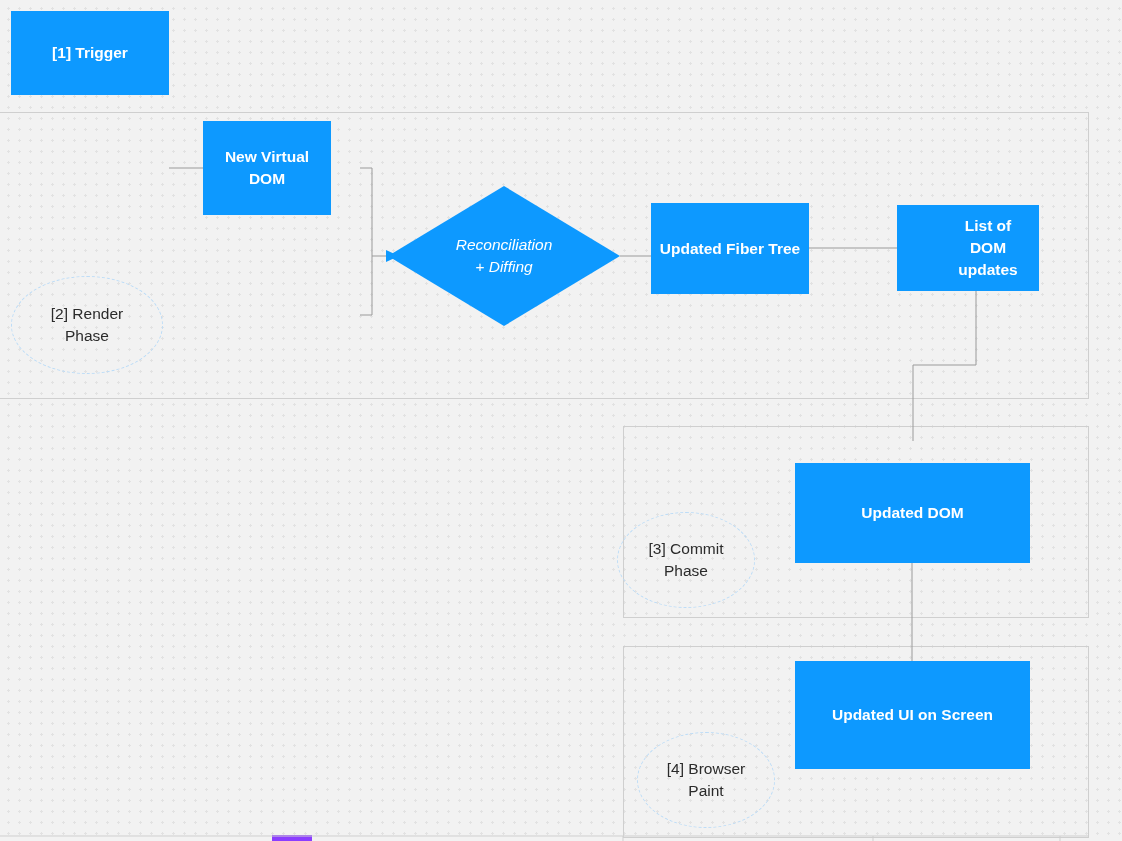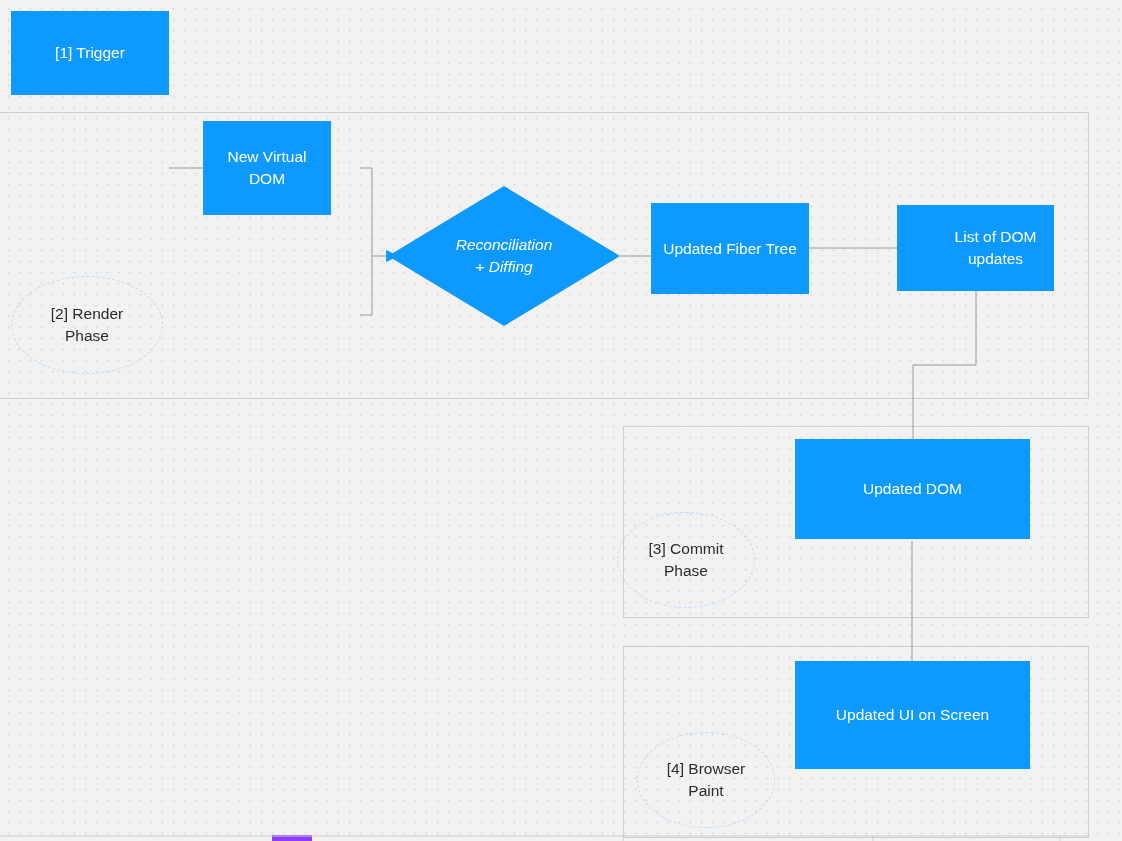--- a/index.html
+++ b/index.html
@@ -36,20 +36,21 @@
     color: #ffffff;
     display: flex;
     align-items: center;
     justify-content: center;
     text-align: center;
     box-sizing: border-box;
     line-height: 1.42;
     font-size: 15.5px;
     padding: 4px 8px;
     white-space: pre-line;
+    font-weight: bold;
   }
 
   
   .diamond-wrap {
     position: absolute;
     display: flex;
     align-items: center;
     justify-content: center;
   }
   .diamond-shape {
@@ -141,24 +142,24 @@
   <div class="diamond-wrap" style="left:388px; top:186px; width:232px; height:140px;font-style:italic;">
     <svg class="diamond-shape" viewBox="0 0 232 140" preserveAspectRatio="none" xmlns="http://www.w3.org/2000/svg">
       <polygon points="116,0 232,70 116,140 0,70" fill="#0d99ff"></polygon>
     </svg>
     <span class="diamond-label">Reconciliation
 + Diffing</span>
   </div>
 
   <div class="node" style="left:651px; top:203px; width:158px; height:91px;">Updated Fiber Tree</div>
 
-  <div class="node" style="left:897px; top:205px; width:157px; height:86px;padding-left:48px;">List of DOM
+  <div class="node" style="left:897px; top:205px; width:142px; height:86px;padding-left:48px;">List of DOM
 updates</div>
 
-  <div class="node" style="left:795px; top:439px; width:235px; height:100px;">Updated DOM</div>
+  <div class="node" style="left:795px; top:463px; width:235px; height:100px;">Updated DOM</div>
 
   <div class="node" style="left:795px; top:661px; width:235px; height:108px;">Updated UI on Screen</div>
 
   <div class="sliver" style="left:272px; top:835px; width:40px; height:6px;"></div>
 
   <svg class="edges" viewBox="0 0 1122 841" xmlns="http://www.w3.org/2000/svg">
     <g stroke="#cfcfcf" stroke-width="1" fill="none">
       <path d="M 0,836 L 1089,836"></path>
       <path d="M 623,836 L 623,841"></path>
       <path d="M 873,836 L 873,841"></path>

